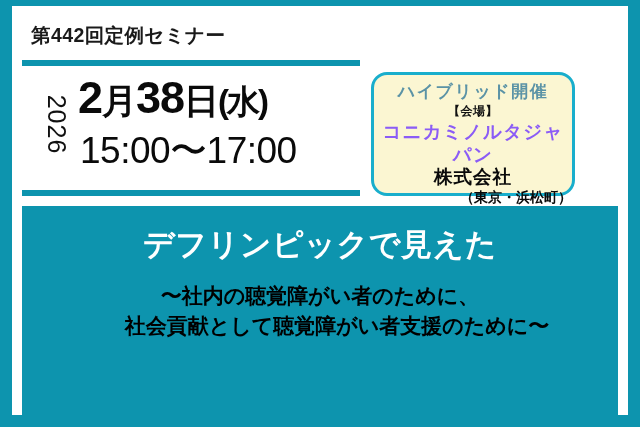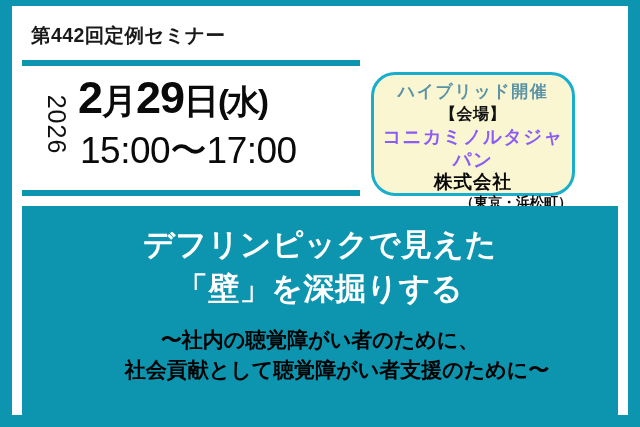--- a/index.html
+++ b/index.html
@@ -117,33 +117,33 @@
   
   #venue-box {
     position: absolute;
     left: 371px;
     top: 72px;
     width: 204px;
     height: 124px;
     box-sizing: border-box;
     background: #fbf6d2;
     border: 3px solid #19aecc;
-    border-radius: 24px;
+    border-radius: 16px;
     text-align: center;
     padding-top: 6px;
   }
   #venue-mode {
     font-size: 17px;
     font-weight: bold;
     color: #5b93a6;
     letter-spacing: 1.5px;
     line-height: 1.35;
   }
   #venue-label {
-    font-size: 16px;
+    font-size: 12px;
     font-weight: bold;
     color: #111111;
     letter-spacing: 0.5px;
     line-height: 1.3;
   }
   #venue-org {
     font-size: 18.5px;
     font-weight: bold;
     color: #8b5cf6;
     letter-spacing: 1.2px;
@@ -208,38 +208,37 @@
 
   <div id="header-title">第442回定例セミナー</div>
 
   <div class="rule" id="rule-top"></div>
   <div class="rule" id="rule-bottom"></div>
 
   <div id="date-block">
     <div id="year-vertical">2026</div>
 
     <div id="date-line">
-      <span class="date-big">2</span><span class="date-kanji">月</span><span class="date-big">29</span><span class="date-kanji">日</span><span class="date-dow">(水)</span>
+      <span class="date-big">2</span><span class="date-kanji">月</span><span class="date-big">38</span><span class="date-kanji">日</span><span class="date-dow">(水)</span>
     </div>
 
     <div id="time-line">15:00〜17:00</div>
   </div>
 
   <div id="venue-box">
     <div id="venue-mode">ハイブリッド開催</div>
     <div id="venue-label">【会場】</div>
     <div id="venue-org">コニカミノルタジャパン</div>
     <div id="venue-org2">株式会社</div>
     <div id="venue-place">（東京・浜松町）</div>
   </div>
 
   <div id="banner">
     <div id="banner-title">
       <span class="t-line">デフリンピックで見えた</span>
-      <span class="t-line">「壁」を深掘りする</span>
     </div>
     <div id="banner-sub">
       <span class="s-line s-line-1">〜社内の聴覚障がい者のために、</span>
       <span class="s-line s-line-2">社会貢献として聴覚障がい者支援のために〜</span>
     </div>
   </div>
 
 </div>
 
 </body></html>

